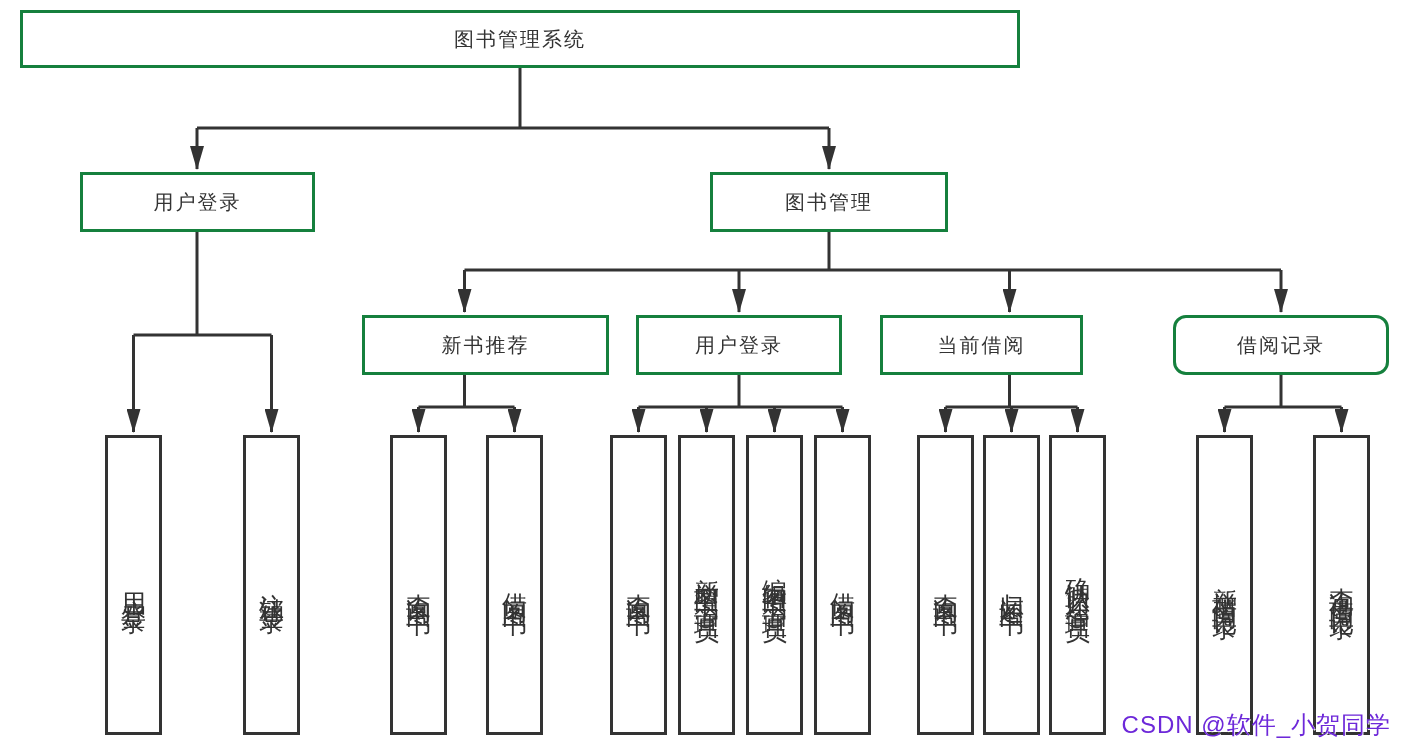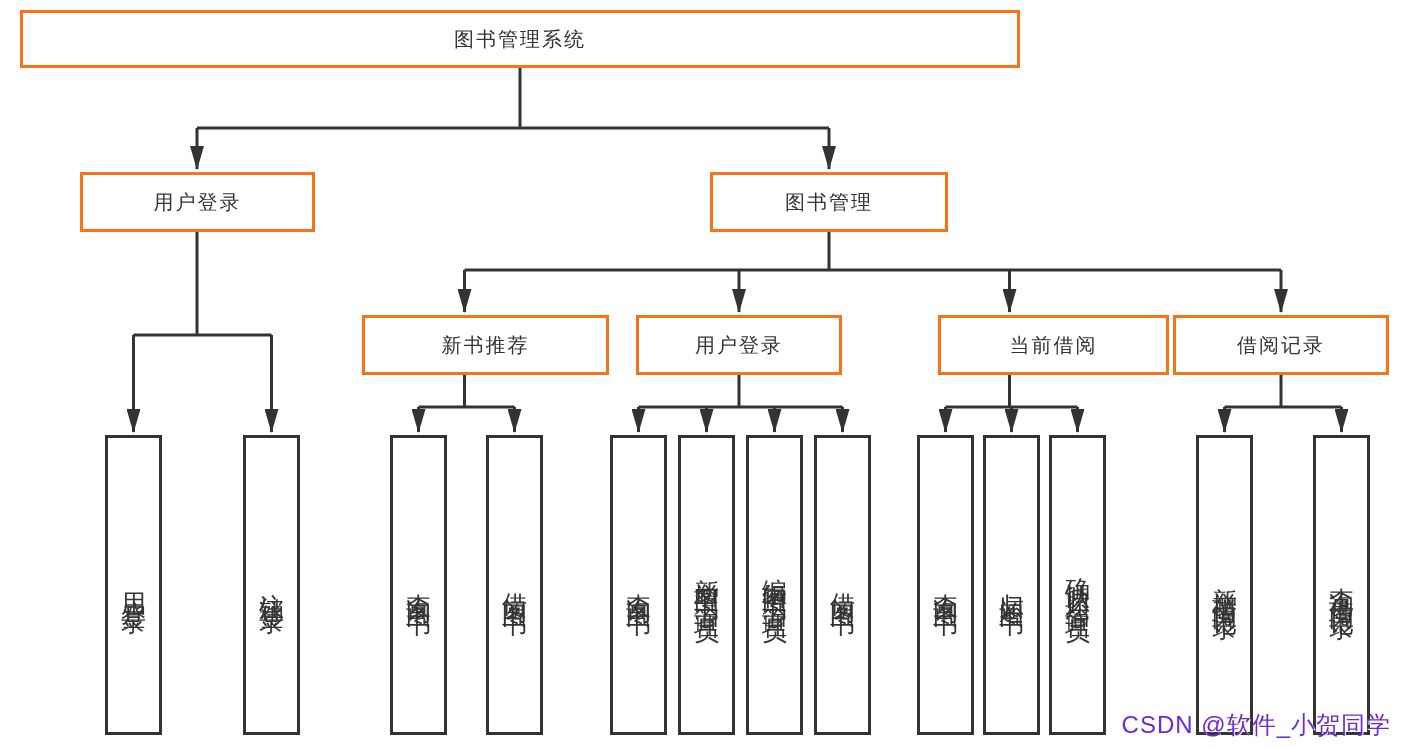--- a/index.html
+++ b/index.html
@@ -14,21 +14,21 @@
   .connectors {
     position: absolute;
     left: 0; top: 0;
     width: 1405px; height: 747px;
     pointer-events: none;
   }
   .node {
     position: absolute;
     box-sizing: border-box;
     background: #ffffff;
-    border: 3px solid #f97316;
+    border: 3px solid #15803d;
     color: #333333;
     display: flex;
     align-items: center;
     justify-content: center;
     font-size: 20px;
     letter-spacing: 2px;
     white-space: nowrap;
   }
   .leaf {
     position: absolute;
@@ -111,22 +111,22 @@
     </g>
   </svg>
 
   <div class="node" style="left:20px; top:10px; width:1000px; height:58px;">图书管理系统</div>
 
   <div class="node" style="left:80px; top:172px; width:235px; height:60px;">用户登录</div>
   <div class="node" style="left:710px; top:172px; width:238px; height:60px;">图书管理</div>
 
   <div class="node" style="left:362px; top:315px; width:247px; height:60px;">新书推荐</div>
   <div class="node" style="left:636px; top:315px; width:206px; height:60px;">用户登录</div>
-  <div class="node" style="left:938px; top:315px; width:231px; height:60px;">当前借阅</div>
-  <div class="node" style="left:1173px; top:315px; width:216px; height:60px;">借阅记录</div>
+  <div class="node" style="left:880px; top:315px; width:203px; height:60px;">当前借阅</div>
+  <div class="node" style="left:1173px; top:315px; width:216px; height:60px;border-radius:13px;">借阅记录</div>
 
   <div class="leaf" style="left:105px;">用户登录</div>
   <div class="leaf" style="left:243px;">注销登录</div>
 
   <div class="leaf" style="left:390px;">查询图书</div>
   <div class="leaf" style="left:486px;">借阅图书</div>
 
   <div class="leaf" style="left:610px;">查询图书</div>
   <div class="leaf" style="left:678px;">新增图书（管理员）</div>
   <div class="leaf" style="left:746px;">编辑图书（管理员）</div>

